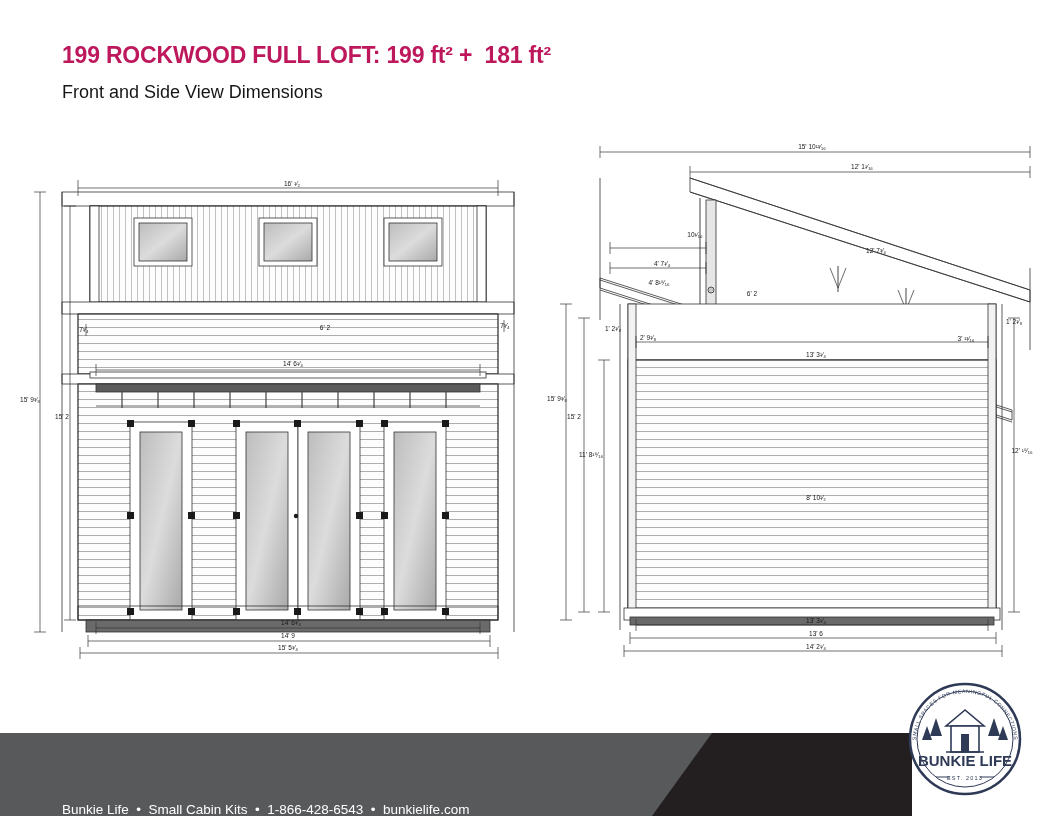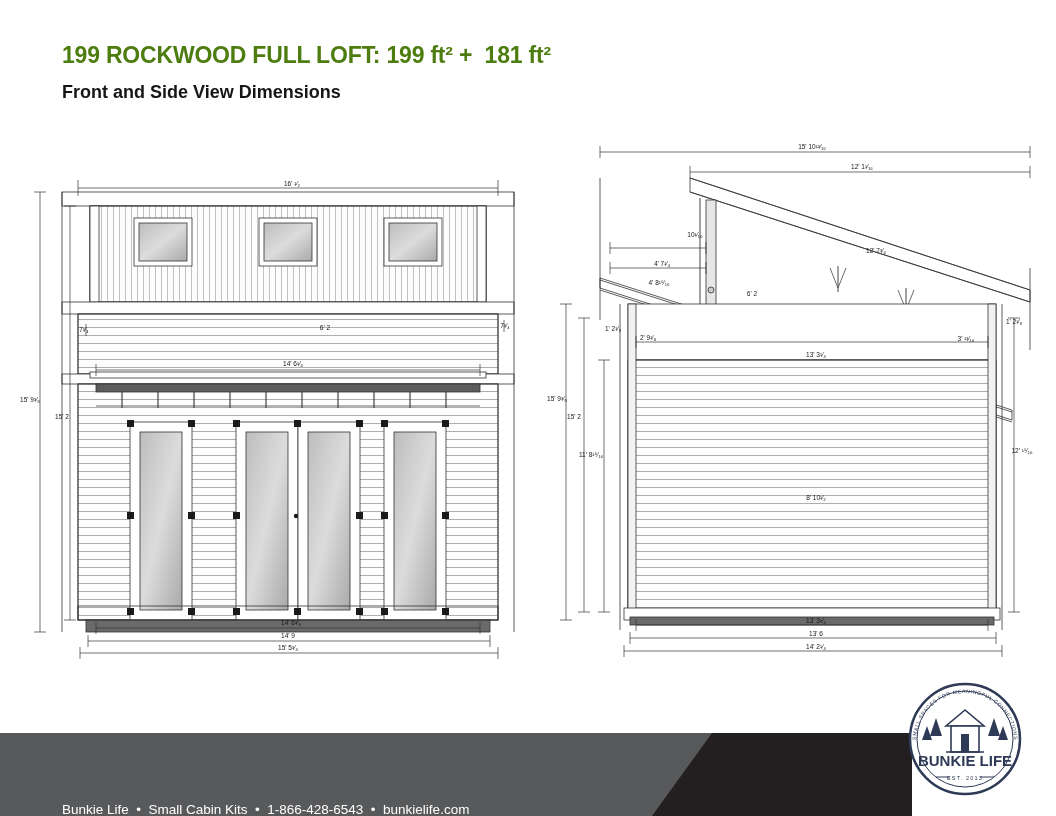--- a/index.html
+++ b/index.html
@@ -15,29 +15,29 @@
     width: 1056px; height: 816px;
     background: #ffffff;
   }
 
   
   .title {
     position: absolute;
     left: 62px; top: 42px;
     font-size: 23px;
     font-weight: bold;
-    color: #4d7c0f;
+    color: #be185d;
     letter-spacing: -0.2px;
     white-space: pre;
   }
   .subtitle {
     position: absolute;
     left: 62px; top: 82px;
     font-size: 18px;
-    font-weight: bold;
+    font-weight: normal;
     color: #161616;
     white-space: pre;
   }
 
   
   .drawing {
     position: absolute;
     left: 0; top: 120px;
     width: 1056px; height: 600px;
   }

